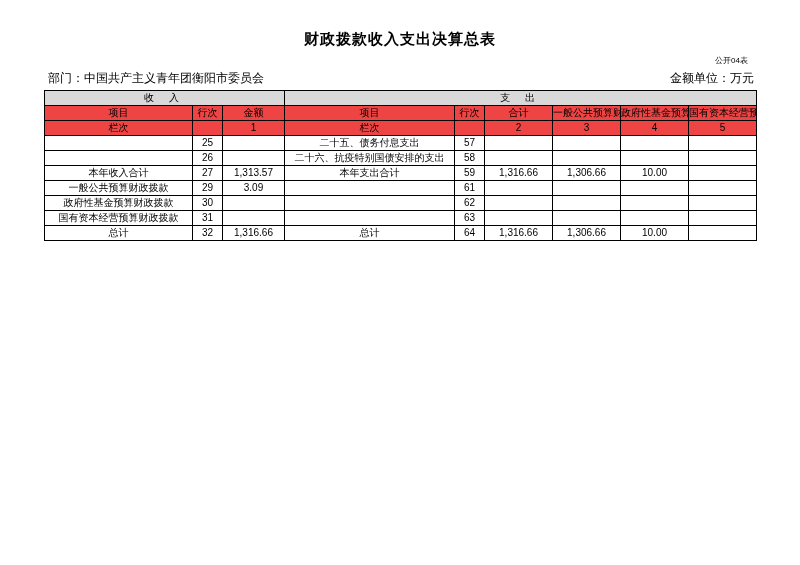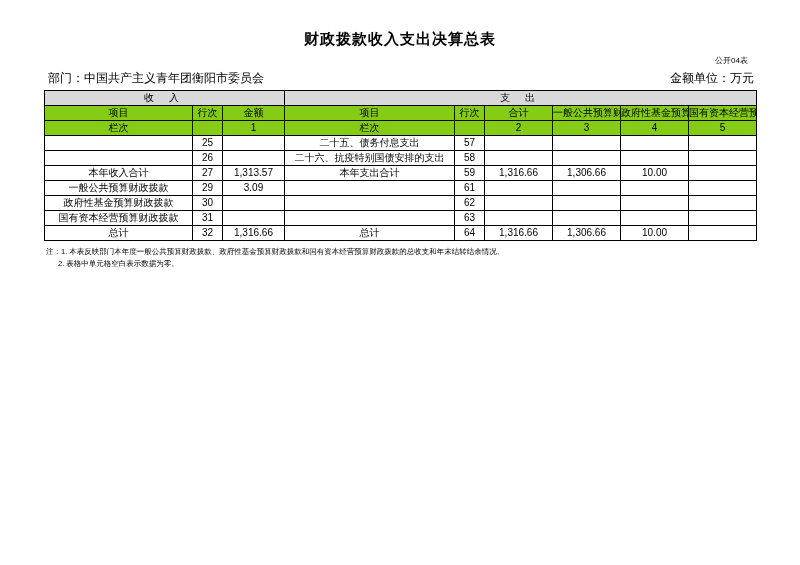--- a/index.html
+++ b/index.html
@@ -56,21 +56,21 @@
     border: 1px solid #000000;
     padding: 0;
     height: 14px;
     text-align: center;
     vertical-align: middle;
     line-height: 1.15;
     overflow: hidden;
     white-space: nowrap;
   }
   .hdr {
-    background: #84cc16;
+    background: #ef4444;
     font-weight: normal;
   }
   .hdr-group {
     background: #d9d9d9;
     letter-spacing: 6px;
     height: 17px;
   }
   .hdr-tall { height: 22px; }
   .two-line { line-height: 1.1; white-space: normal; }
   .lbl-left { text-align: left; padding-left: 2px; }
@@ -220,18 +220,14 @@
         <td class="ctr">总计</td>
         <td class="ctr">64</td>
         <td class="num">1,316.66</td>
         <td class="num">1,306.66</td>
         <td class="num">10.00</td>
         <td class="num"></td>
       </tr>
     </tbody>
   </table>
 
-  <div class="notes">
-    <div>注：1. 本表反映部门本年度一般公共预算财政拨款、政府性基金预算财政拨款和国有资本经营预算财政拨款的总收支和年末结转结余情况。</div>
-    <div class="indent">2. 表格中单元格空白表示数据为零。</div>
-  </div>
 
 </div>
 
 </body></html>

